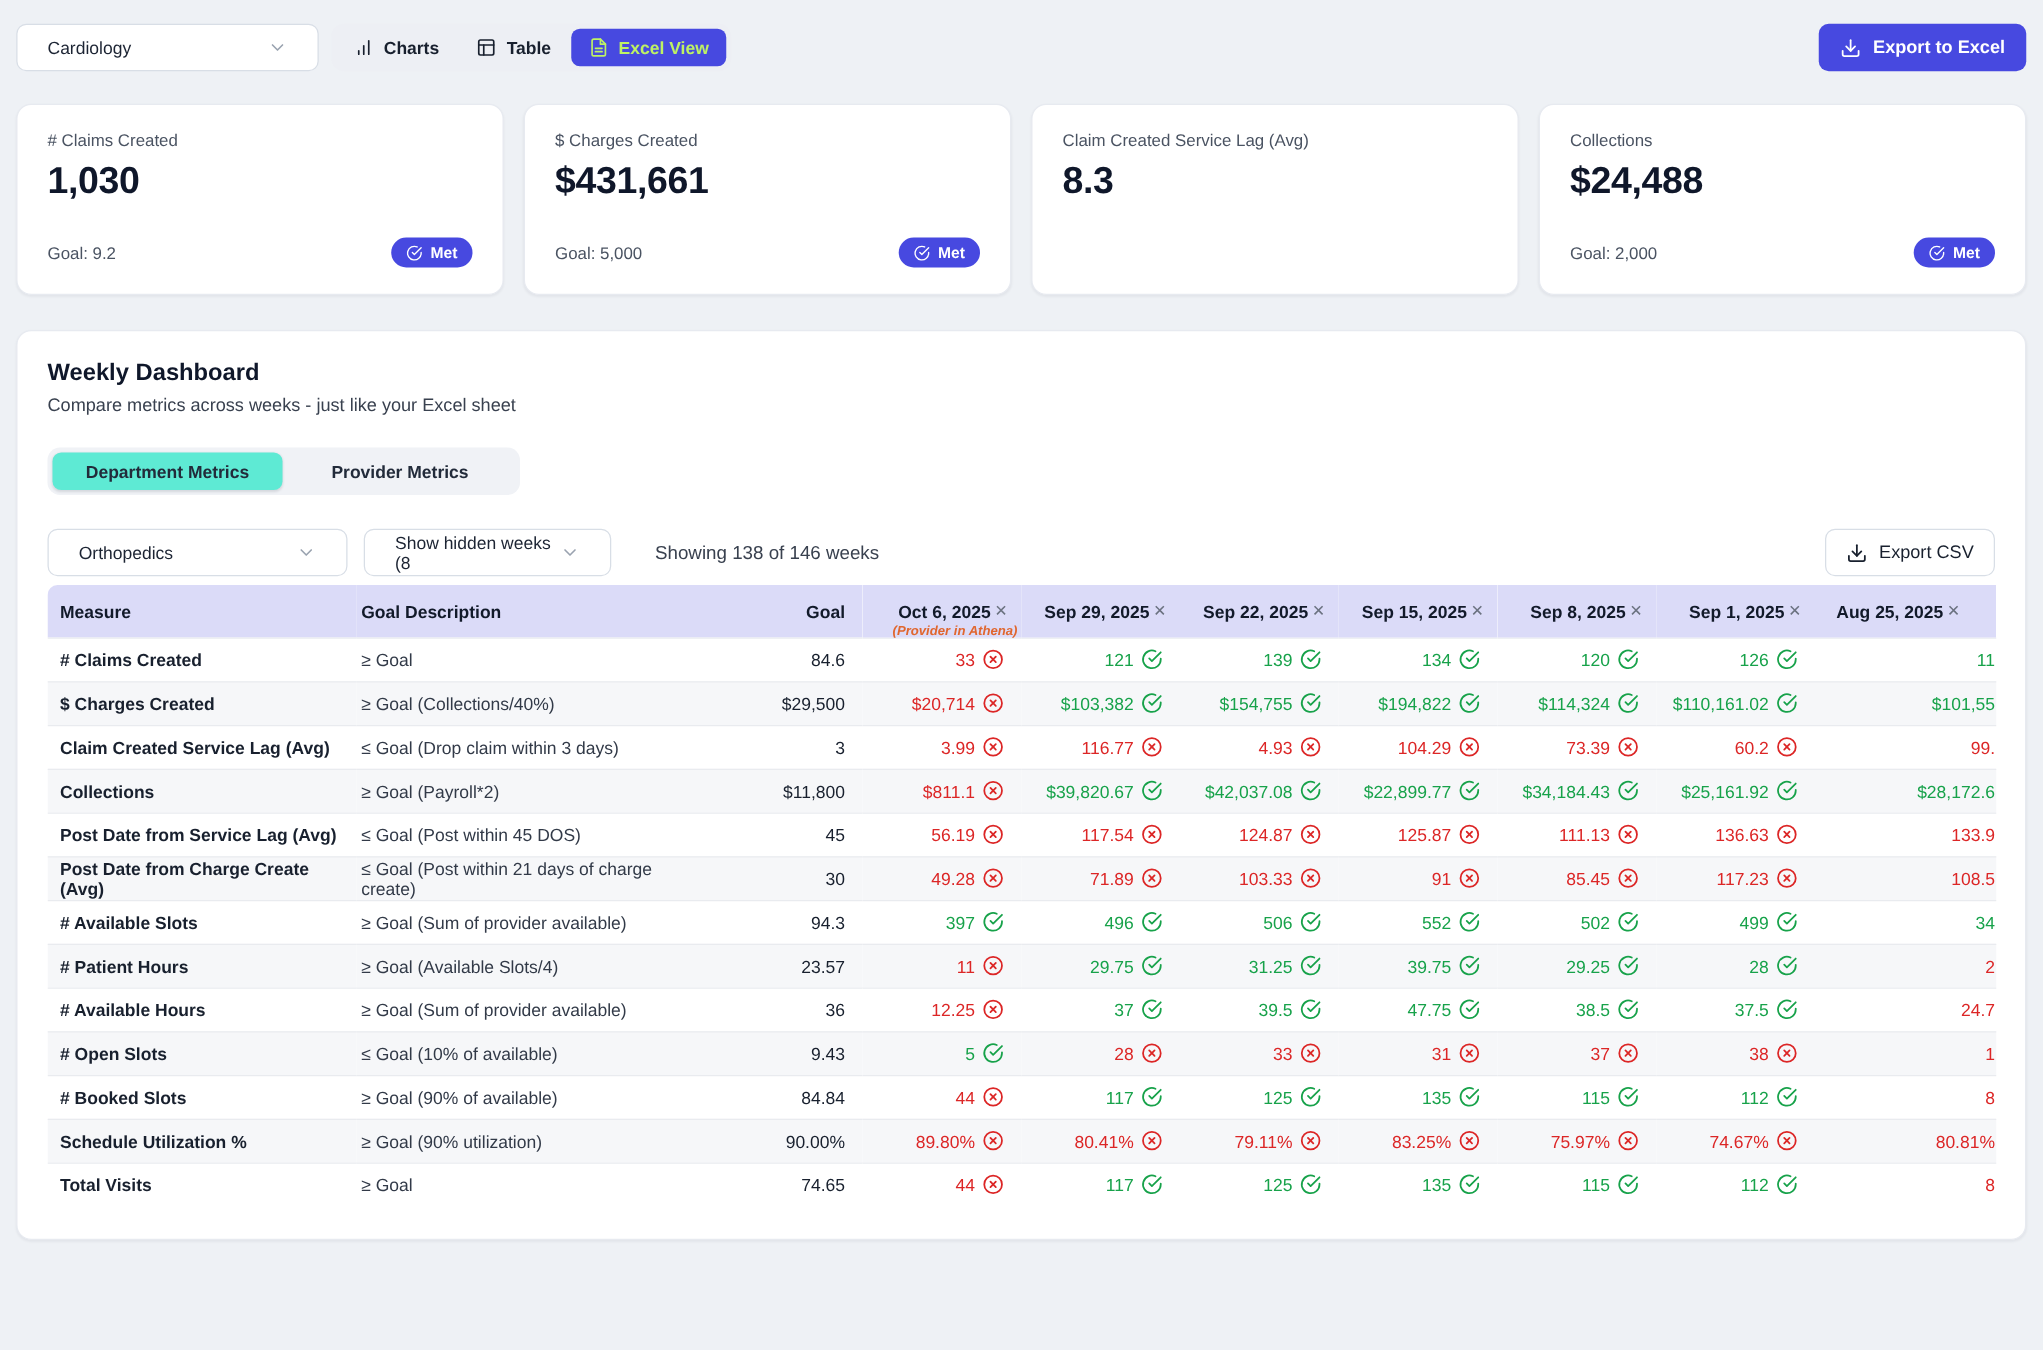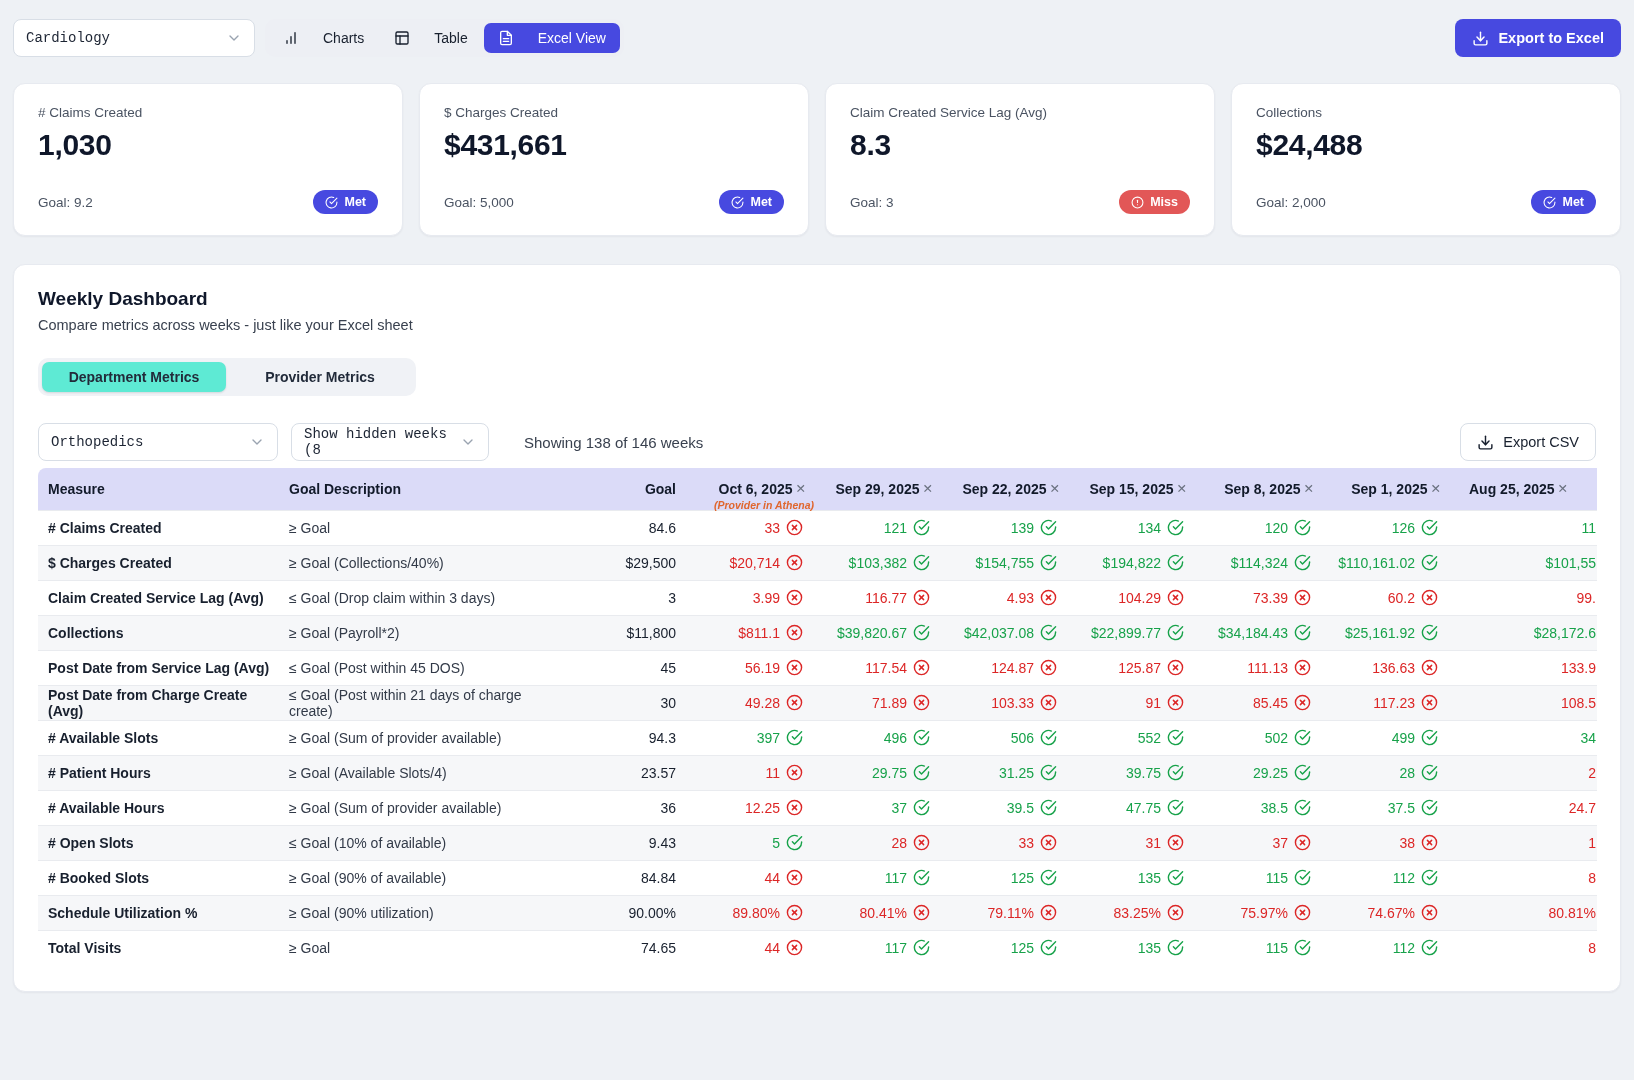--- a/index.html
+++ b/index.html
@@ -7,31 +7,31 @@
     --band:#dbdbf8; --border:#e7eaf0; --inpborder:#d8dee6;
     --ink:#0f172a; --ink2:#18202e; --muted:#4a5362; --body:#39414f;
   }
   *{box-sizing:border-box}
   body{margin:0;width:1634px;height:1080px;background:#eef1f5;overflow:hidden;
        font-family:"Liberation Sans",sans-serif;color:var(--ink2);}
   .page{padding:19px 13px 0;}
   
   .topbar{display:flex;align-items:center;}
   .select{background:#fff;border:1px solid var(--inpborder);border-radius:8px;height:38px;
-          display:flex;align-items:center;justify-content:space-between;padding:0 12px;
-          font-size:14px;color:#1c2433;cursor:pointer;font-family:Liberation Mono, monospace;}
+          display:flex;align-items:center;justify-content:space-between;padding:0 24px;
+          font-size:14px;color:#1c2433;cursor:pointer;}
   .select .chev{color:#9aa3b0;display:flex}
   .select .chev svg{width:16px;height:16px}
   .department-select{width:242px}
   .segmented{margin-left:10px;background:#edeff4;border-radius:10px;padding:4px;display:flex;
              gap:2px;align-items:center;height:38px}
-  .seg-btn{display:flex;align-items:center;gap:24px;padding:0 14px;height:30px;border:none;
-           background:transparent;border-radius:7px;font-size:14px;font-weight:400;color:#18202e;
+  .seg-btn{display:flex;align-items:center;gap:8px;padding:0 14px;height:30px;border:none;
+           background:transparent;border-radius:7px;font-size:14px;font-weight:700;color:#18202e;
            cursor:pointer;font-family:inherit}
-  .seg-btn.active{background:var(--accent);color:#ffffff}
+  .seg-btn.active{background:var(--accent);color:#bef264}
   .seg-btn .icon{display:flex}
   .seg-btn .icon svg{width:16px;height:16px}
   .btn-blue{margin-left:auto;display:flex;align-items:center;gap:9px;background:var(--accent);
             color:#fff;border:none;border-radius:8px;height:38px;padding:0 17px;font-size:14.5px;
             font-weight:600;cursor:pointer;font-family:inherit}
   .btn-blue .icon svg,.btn-csv .icon svg{width:17px;height:17px;display:block}
   
   .kpi-row{display:flex;gap:16px;margin-top:26px}
   .kpi-card{flex:1;background:#fff;border:1px solid var(--border);border-radius:12px;height:153px;
             padding:21px 24px;display:flex;flex-direction:column;box-shadow:0 1px 2px rgba(16,24,40,.05)}
@@ -173,33 +173,20 @@
                 <polyline points="22 4 12 14.01 9 11.01"></polyline>
               </svg>
             </span>
         <span>Met</span>
       </div>
     </div>
   </div>
       <div class="kpi-card">
     <div class="kpi-label">Claim Created Service Lag (Avg)</div>
     <div class="kpi-value">8.3</div>
-    <div class="kpi-bottom">
-      <div class="kpi-goal">Goal: 3</div>
-      <div class="badge badge-miss">
-        <span class="bicon">
-              <svg viewBox="0 0 24 24" fill="none" stroke="currentColor" stroke-width="2" stroke-linecap="round" stroke-linejoin="round">
-                <circle cx="12" cy="12" r="10"></circle>
-                <line x1="12" y1="8" x2="12" y2="12"></line>
-                <line x1="12" y1="16" x2="12.01" y2="16"></line>
-              </svg>
-            </span>
-        <span>Miss</span>
-      </div>
-    </div>
   </div>
       <div class="kpi-card">
     <div class="kpi-label">Collections</div>
     <div class="kpi-value">$24,488</div>
     <div class="kpi-bottom">
       <div class="kpi-goal">Goal: 2,000</div>
       <div class="badge badge-met">
         <span class="bicon">
               <svg viewBox="0 0 24 24" fill="none" stroke="currentColor" stroke-width="2" stroke-linecap="round" stroke-linejoin="round">
                 <path d="M22 11.08V12a10 10 0 1 1-5.93-9.14"></path>

